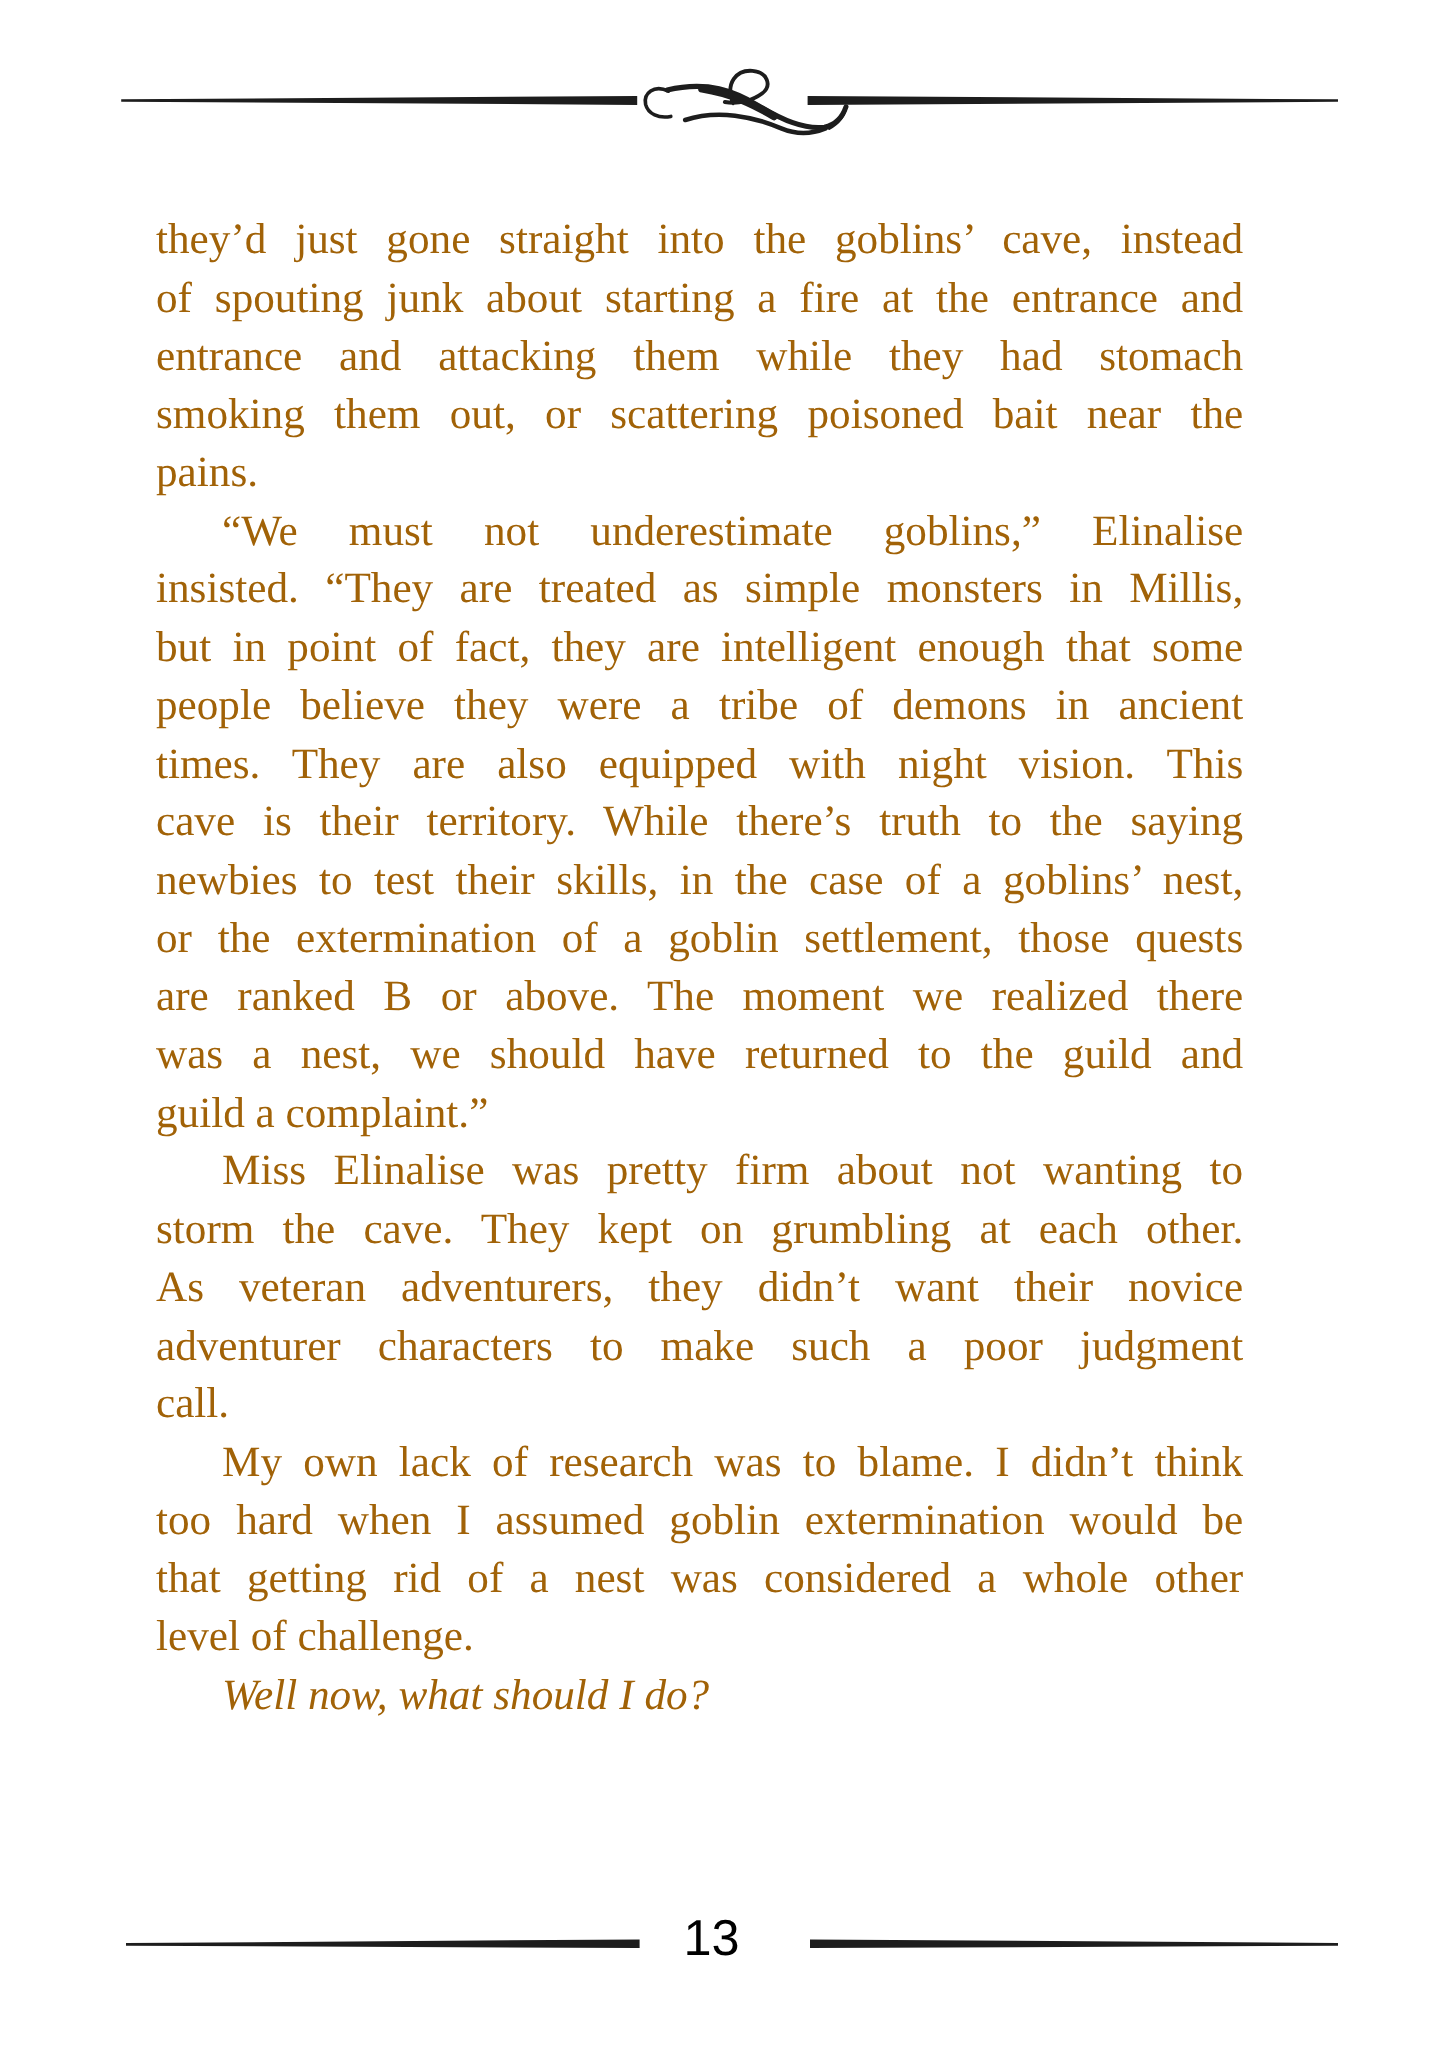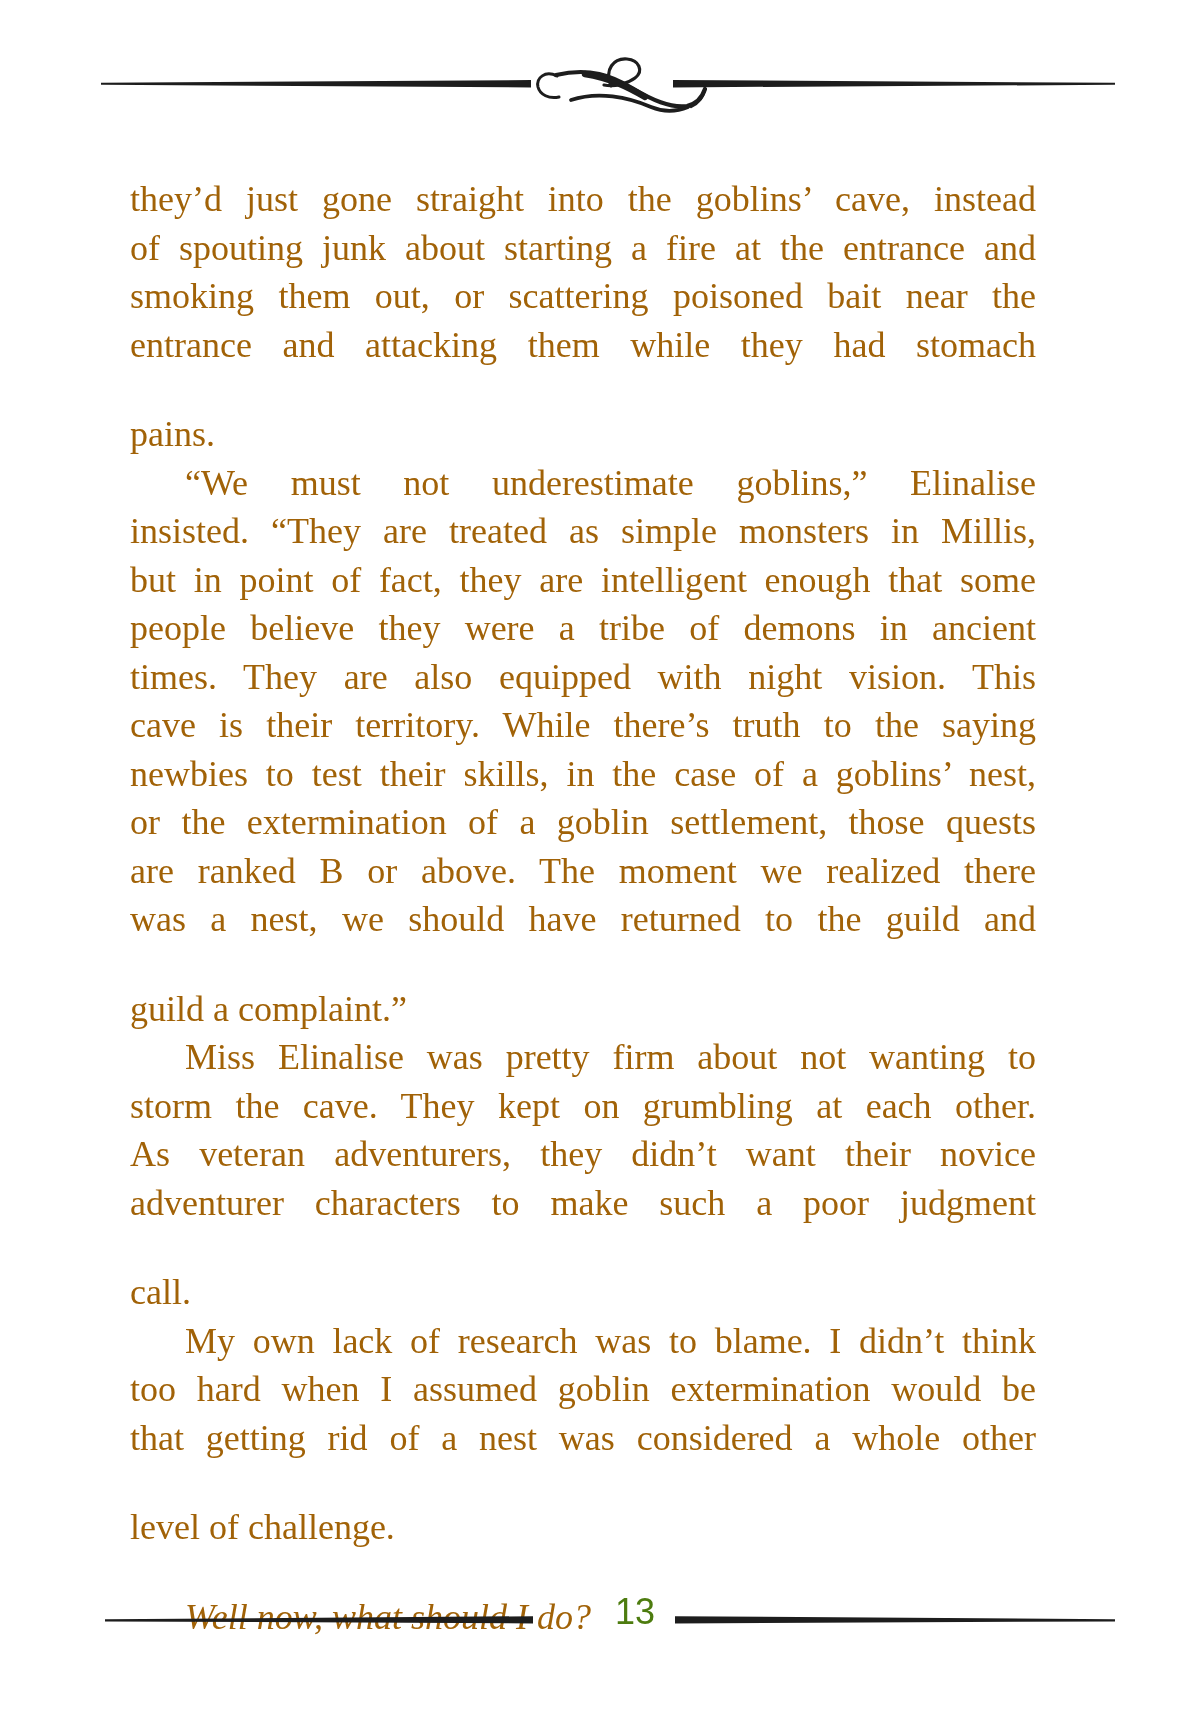--- a/index.html
+++ b/index.html
@@ -15,28 +15,28 @@
   .body-text{
     position:absolute;left:130px;top:175px;width:906px;
     font-size:36px;color:#a16207;
   }
   .line{
     text-align:justify;
     text-align-last:justify;
     line-height:48.5px;height:48.5px;overflow:hidden;
     white-space:normal;
   }
-  .line.end{text-align-last:left;margin-top:41px;}
+  .line.end{text-align-last:left;}
   .line.indent{text-indent:55px;}
   .line.italic{font-style:italic;}
   .page-number{
-    position:absolute;left:564px;top:1591px;width:142px;
+    position:absolute;left:522px;top:1591px;width:142px;
     text-align:center;
     font-family:"Liberation Sans","DejaVu Sans",sans-serif;
-    font-size:36px;color:#4d7c0f;
+    font-size:42px;color:#000000;
   }
 </style>
 </head>
 <body>
 
 <svg class="ornament-svg" viewBox="0 0 1200 150" aria-hidden="true">
   <g fill="#1d1d1d" stroke="#1d1d1d">
 
     <polygon points="101,82.8 531,80.0 531,87.4 101,84.8" stroke="none"></polygon>
 
@@ -49,22 +49,22 @@
       <path d="M611,86 C604,69 614,58 627,59 C639,60 644,71 635,78 C627,84 615,87 604,85" stroke-width="3.2"></path>
       <path d="M571,100 C598,91 628,97 651,107 C663,112 676,112 688,107" stroke-width="3.8"></path>
       <path d="M705,89 C704,96 699,103 691,107" stroke-width="2.4"></path>
     </g>
   </g>
 </svg>
 
 <div class="body-text">
   <div class="line">they’d just gone straight into the goblins’ cave, instead</div>
   <div class="line">of spouting junk about starting a fire at the entrance and</div>
+  <div class="line">entrance and attacking them while they had stomach</div>
   <div class="line">smoking them out, or scattering poisoned bait near the</div>
-  <div class="line">entrance and attacking them while they had stomach</div>
   <div class="line end">pains.</div>
 
   <div class="line indent">“We must not underestimate goblins,” Elinalise</div>
   <div class="line">insisted. “They are treated as simple monsters in Millis,</div>
   <div class="line">but in point of fact, they are intelligent enough that some</div>
   <div class="line">people believe they were a tribe of demons in ancient</div>
   <div class="line">times. They are also equipped with night vision. This</div>
   <div class="line">cave is their territory. While there’s truth to the saying</div>
   <div class="line">newbies to test their skills, in the case of a goblins’ nest,</div>
   <div class="line">or the extermination of a goblin settlement, those quests</div>

